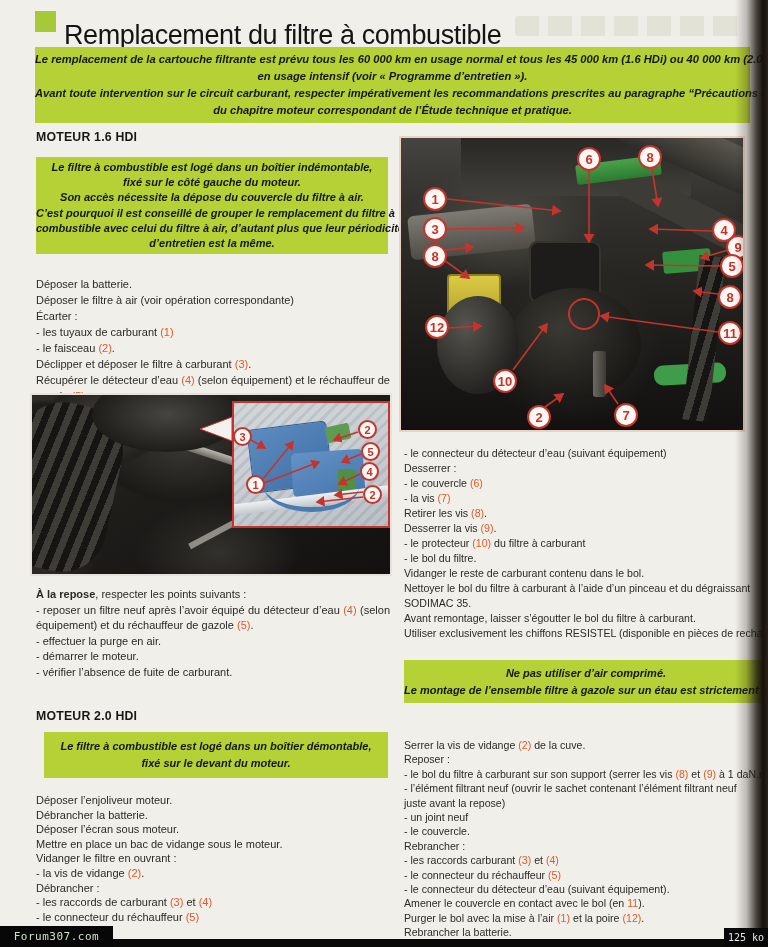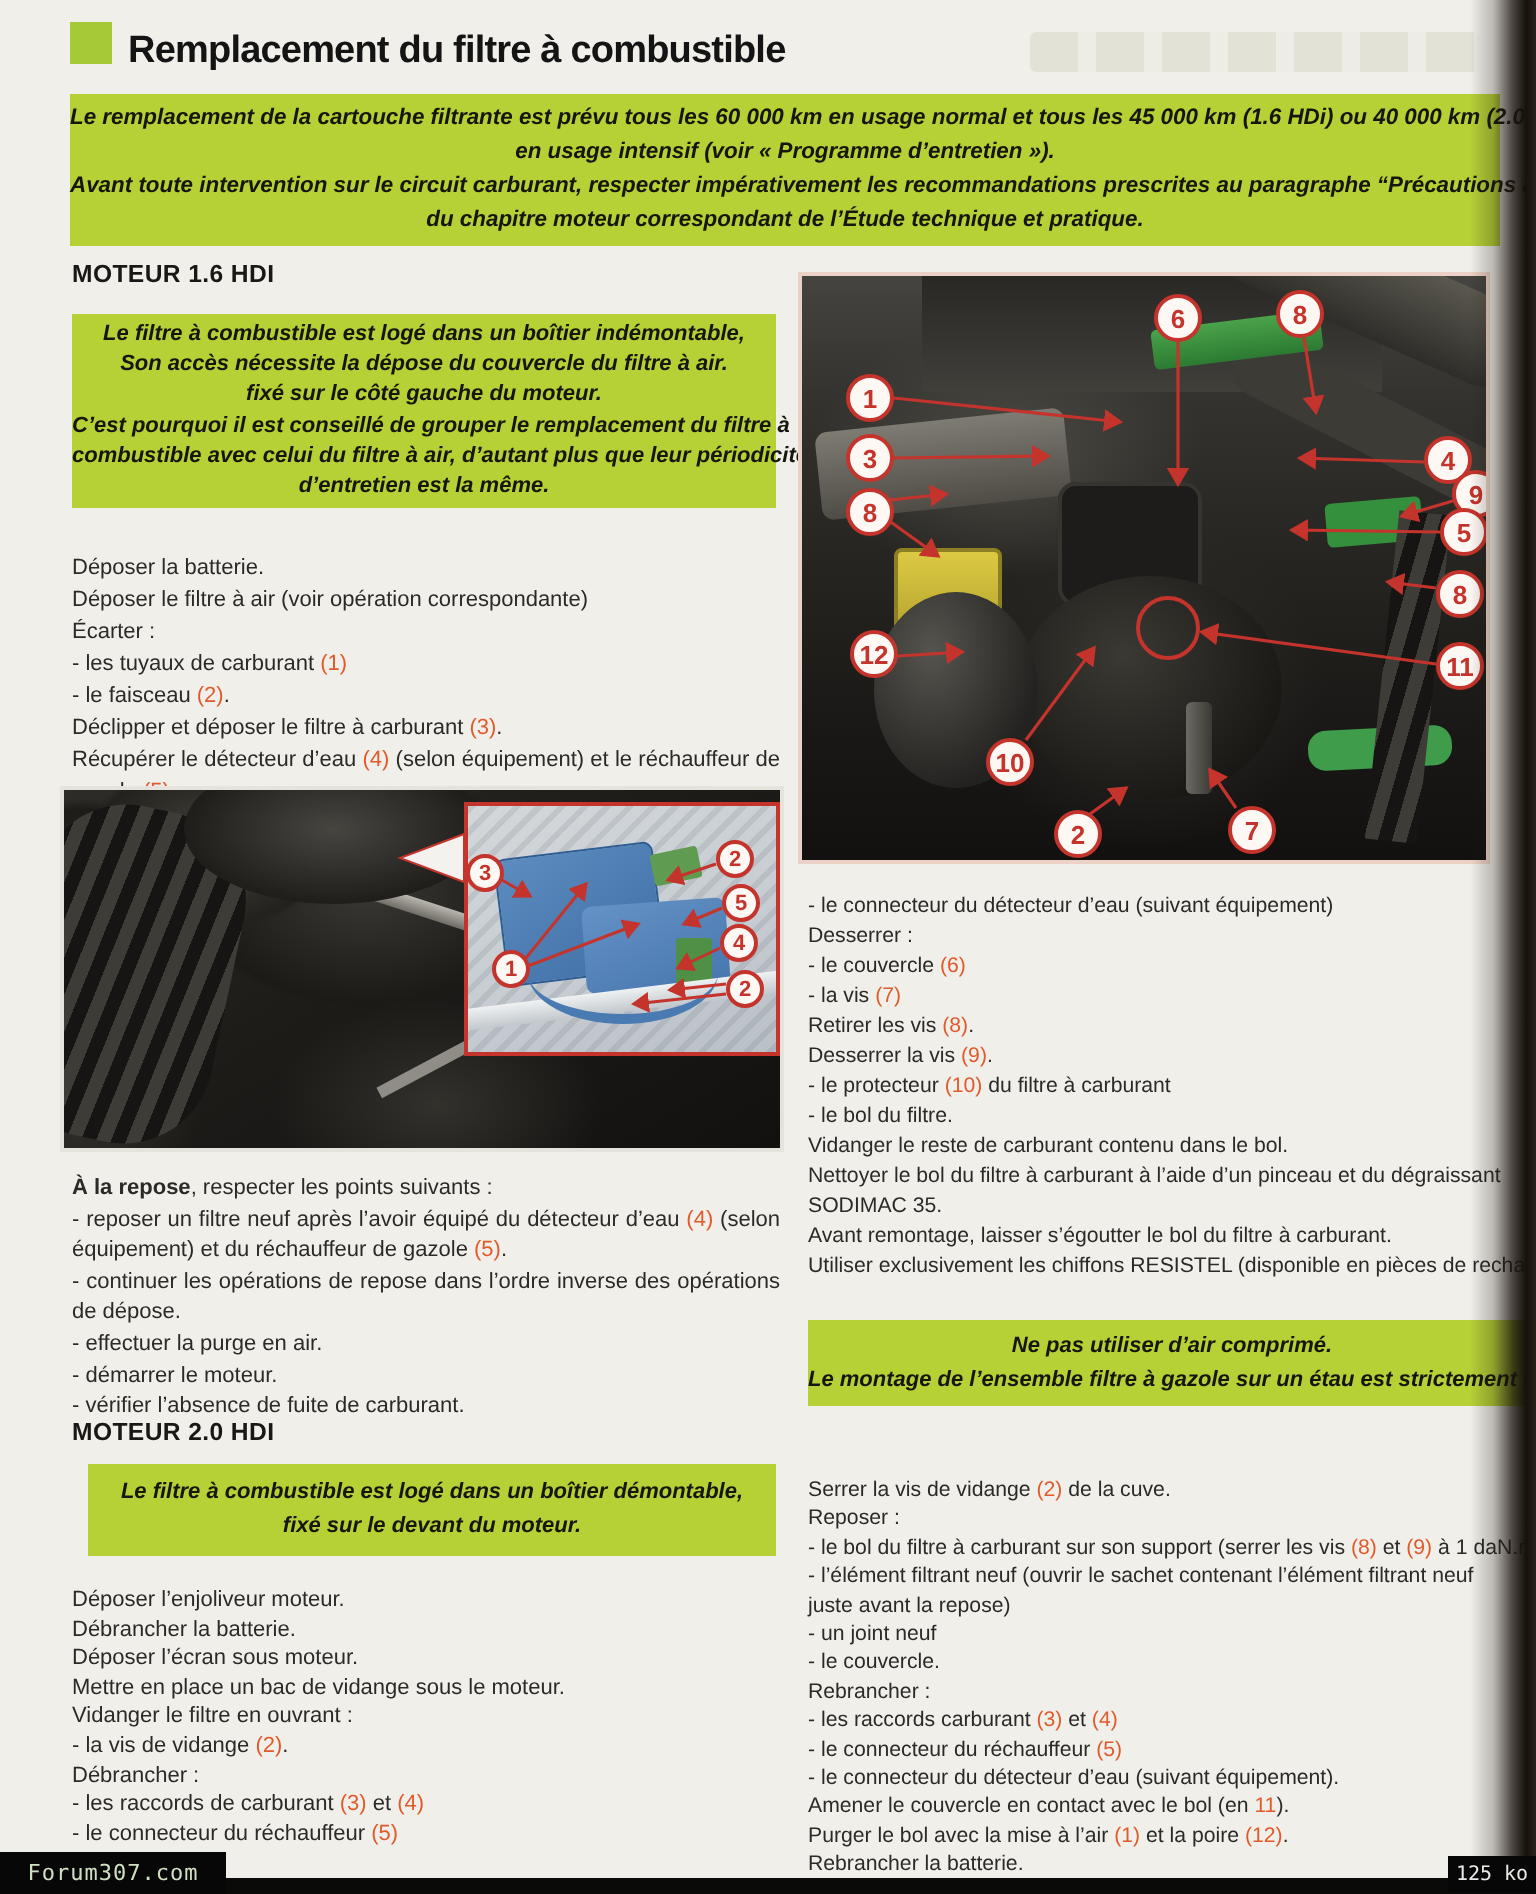--- a/index.html
+++ b/index.html
@@ -2,21 +2,21 @@
 <html lang="fr"><head>
 <meta charset="utf-8">
 <style>
   html,body{margin:0;padding:0;}
   body{width:768px;height:947px;position:relative;overflow:hidden;
        background:#f1efea;font-family:"Liberation Sans",sans-serif;}
   .abs{position:absolute;}
 
   
   .bullet{left:35px;top:11px;width:21px;height:21px;background:#a5c937;}
-  .title{left:64px;top:2px;font-size:19px;font-weight:bold;color:#141414;
+  .title{left:64px;top:2px;font-size:27px;font-weight:normal;color:#141414;
          letter-spacing:-0.4px;white-space:nowrap;}
   .showthrough{left:515px;top:16px;width:225px;height:20px;opacity:.55;border-radius:3px;
      background:repeating-linear-gradient(90deg,rgba(150,160,115,.30) 0 24px,rgba(150,160,115,.06) 24px 33px);}
 
   
   .greenbox{background:#b6d135;color:#16160f;font-weight:bold;font-style:italic;
             text-align:center;}
   .greenbox p{margin:0;white-space:nowrap;}
   .introbox{left:35px;top:47px;width:715px;height:76px;font-size:11.2px;line-height:17px;
             display:flex;flex-direction:column;justify-content:center;}
@@ -95,22 +95,22 @@
   <p>Le remplacement de la cartouche filtrante est prévu tous les 60 000 km en usage normal et tous les 45 000 km (1.6 HDi) ou 40 000 km (2.0 HDi)</p>
   <p>en usage intensif (voir « Programme d’entretien »).</p>
   <p>Avant toute intervention sur le circuit carburant, respecter impérativement les recommandations prescrites au paragraphe “Précautions à prendre”</p>
   <p>du chapitre moteur correspondant de l’Étude technique et pratique.</p>
 </div>
 
 <div class="abs h-motor h16">MOTEUR 1.6 HDI</div>
 
 <div class="abs greenbox note16">
   <p>Le filtre à combustible est logé dans un boîtier indémontable,</p>
+  <p>fixé sur le côté gauche du moteur.</p>
   <p>Son accès nécessite la dépose du couvercle du filtre à air.</p>
-  <p>fixé sur le côté gauche du moteur.</p>
   <p>C’est pourquoi il est conseillé de grouper le remplacement du filtre à</p>
   <p>combustible avec celui du filtre à air, d’autant plus que leur périodicité</p>
   <p>d’entretien est la même.</p>
 </div>
 
 <div class="abs txt l-steps1">
   <p>Déposer la batterie.</p>
   <p>Déposer le filtre à air (voir opération correspondante)</p>
   <p>Écarter :</p>
   <p>- les tuyaux de carburant <span class="ref">(1)</span></p>
@@ -157,21 +157,20 @@
   <div class="co sm" style="left:214px;top:80px;">1</div>
   <div class="co sm" style="left:326px;top:25px;">2</div>
   <div class="co sm" style="left:329px;top:47px;">5</div>
   <div class="co sm" style="left:328px;top:67px;">4</div>
   <div class="co sm" style="left:331px;top:90px;">2</div>
 </div>
 
 <div class="abs txt l-repose">
   <p><span class="bold">À la repose</span><span>, respecter les points suivants :</span></p>
   <p>- reposer un filtre neuf après l’avoir équipé du détecteur d’eau <span class="ref">(4)</span> (selon équipement) et du réchauffeur de gazole <span class="ref">(5)</span>.</p>
-  <p>- continuer les opérations de repose dans l’ordre inverse des opérations de dépose.</p>
   <p>- effectuer la purge en air.</p>
   <p>- démarrer le moteur.</p>
   <p>- vérifier l’absence de fuite de carburant.</p>
 </div>
 
 <div class="abs h-motor h20">MOTEUR 2.0 HDI</div>
 
 <div class="abs greenbox note20">
   <p>Le filtre à combustible est logé dans un boîtier démontable,</p>
   <p>fixé sur le devant du moteur.</p>

